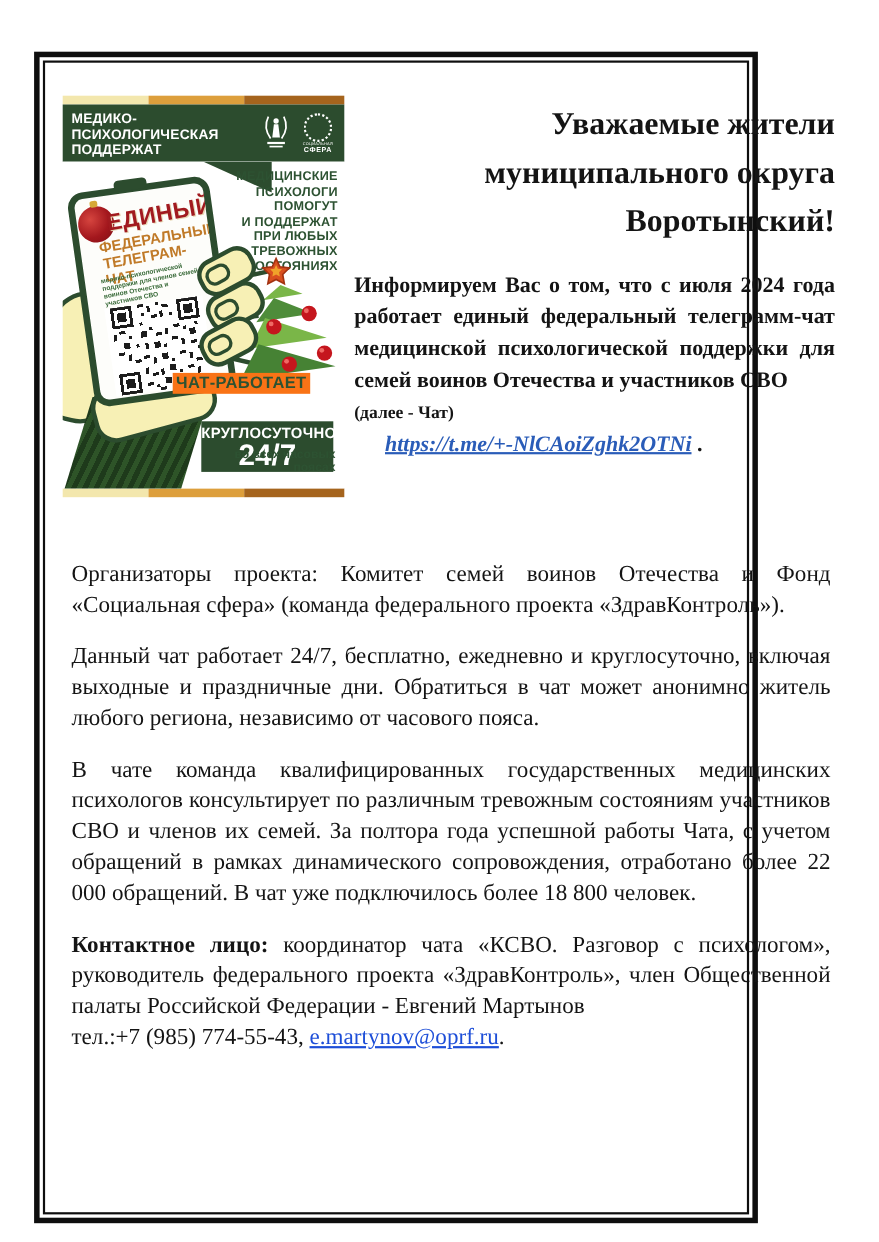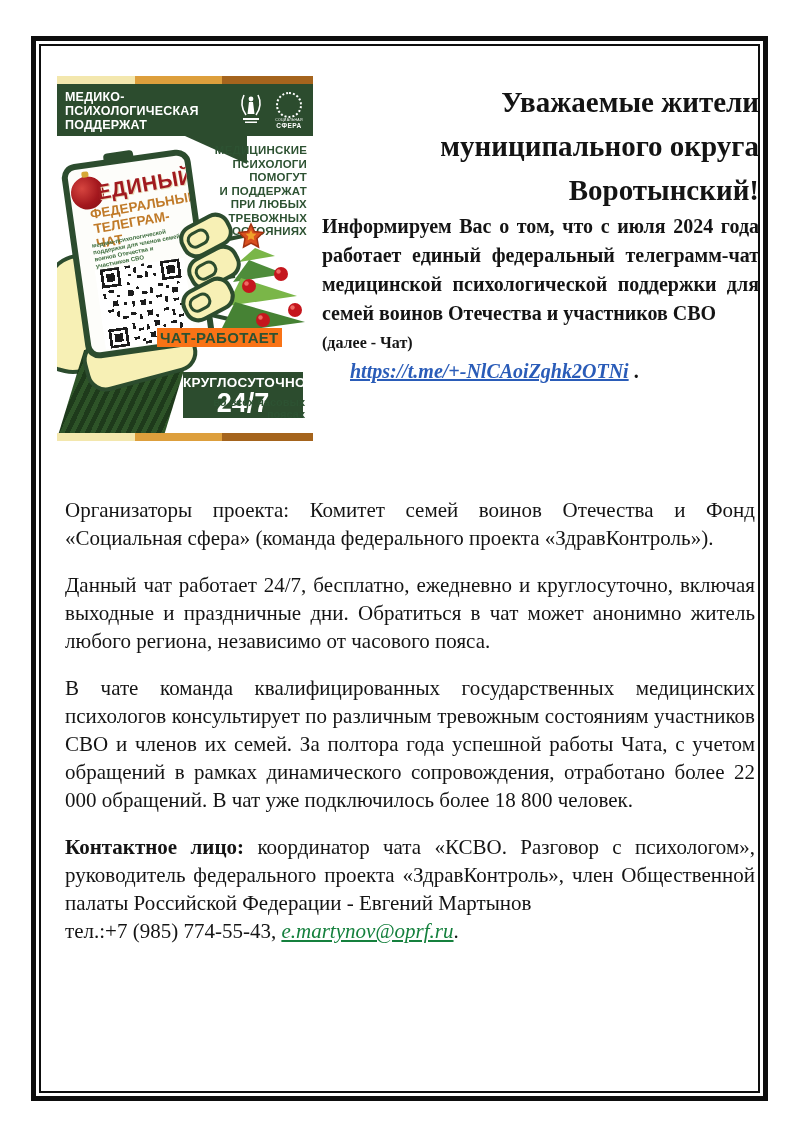--- a/index.html
+++ b/index.html
@@ -1,20 +1,20 @@
 <!DOCTYPE html>
 <html><head>
 <meta charset="utf-8">
 <style>
   html,body { margin:0; padding:0; background:#ffffff; }
   body { width:799px; height:1129px; font-family:"Liberation Serif", serif; color:#181818; }
   .page { position:relative; width:799px; height:1129px; background:#fff; overflow:hidden; }
 
   
-  .frame { box-sizing:border-box; position:absolute; left:31px; top:36px; width:737px; height:1065px;
+  .frame { box-sizing:border-box; position:absolute; left:31px; top:47px; width:658px; height:1065px;
            border:5px solid #0e0e0e; padding:3px; }
   .frame-inner { box-sizing:border-box; position:relative; width:100%; height:100%; border:2px solid #0e0e0e; }
 
   
   .poster { position:absolute; left:16px; top:30px; width:256px; height:365px; background:#fff;
             font-family:"Liberation Sans", sans-serif; }
   .strip { display:flex; height:8px; }
   .strip .s1 { flex:0 0 78px; background:#f3e7ad; }
   .strip .s2 { flex:0 0 87px; background:#dd9f3c; }
   .strip .s3 { flex:1; background:#a5641d; }
@@ -74,33 +74,33 @@
   .box247 { position:absolute; left:126px; top:212px; width:120px; background:#2c4c2e; color:#fff;
             text-align:center; padding:3px 0 2px; z-index:5;margin-top:24px; }
   .box247 .b1 { font-weight:bold; font-size:13.5px; letter-spacing:.3px; line-height:15px; }
   .box247 .b2 { font-weight:bold; font-size:27px; line-height:26px; }
   .tz { position:absolute; right:8px; top:260px; text-align:right; color:#2d5232; font-weight:bold;
         font-size:11px; line-height:12px; z-index:5; }
 
   
   .head-col { position:absolute; left:281px; top:34px; width:437px; }
   .doc-title { font-weight:bold; font-size:29px; line-height:44px; text-align:right; color:#141414; }
-  .intro { font-weight:bold; font-size:20px; line-height:29px; text-align:justify; color:#141414; }
+  .intro { margin-top:22px; font-weight:bold; font-size:20px; line-height:29px; text-align:justify; color:#141414; }
   .intro-note { font-weight:bold; font-size:16px; line-height:29px; color:#141414; }
   .intro-linkline { font-size:20px; line-height:29px; font-weight:bold;margin-left:28px; }
   .tg-link { color:#2a5cb8; font-style:italic; text-decoration:underline; }
   .after-link { color:#141414; }
 
   
   .body-text { position:absolute; left:24px; top:450px; width:690px; font-size:21px; line-height:28px;
                text-align:justify; color:#141414; }
   .body-text p { margin:0 0 19px 0; }
   .b { font-weight:bold; }
   .phone-line { display:block; }
-  .mail-link { color:#15803d; text-decoration:underline;font-style:italic; }
+  .mail-link { color:#1d4ed8; text-decoration:underline; }
 </style>
 </head>
 <body>
 
 <div class="page">
   <div class="frame">
     <div class="frame-inner">
 
       <div class="poster">
         <div class="strip">

